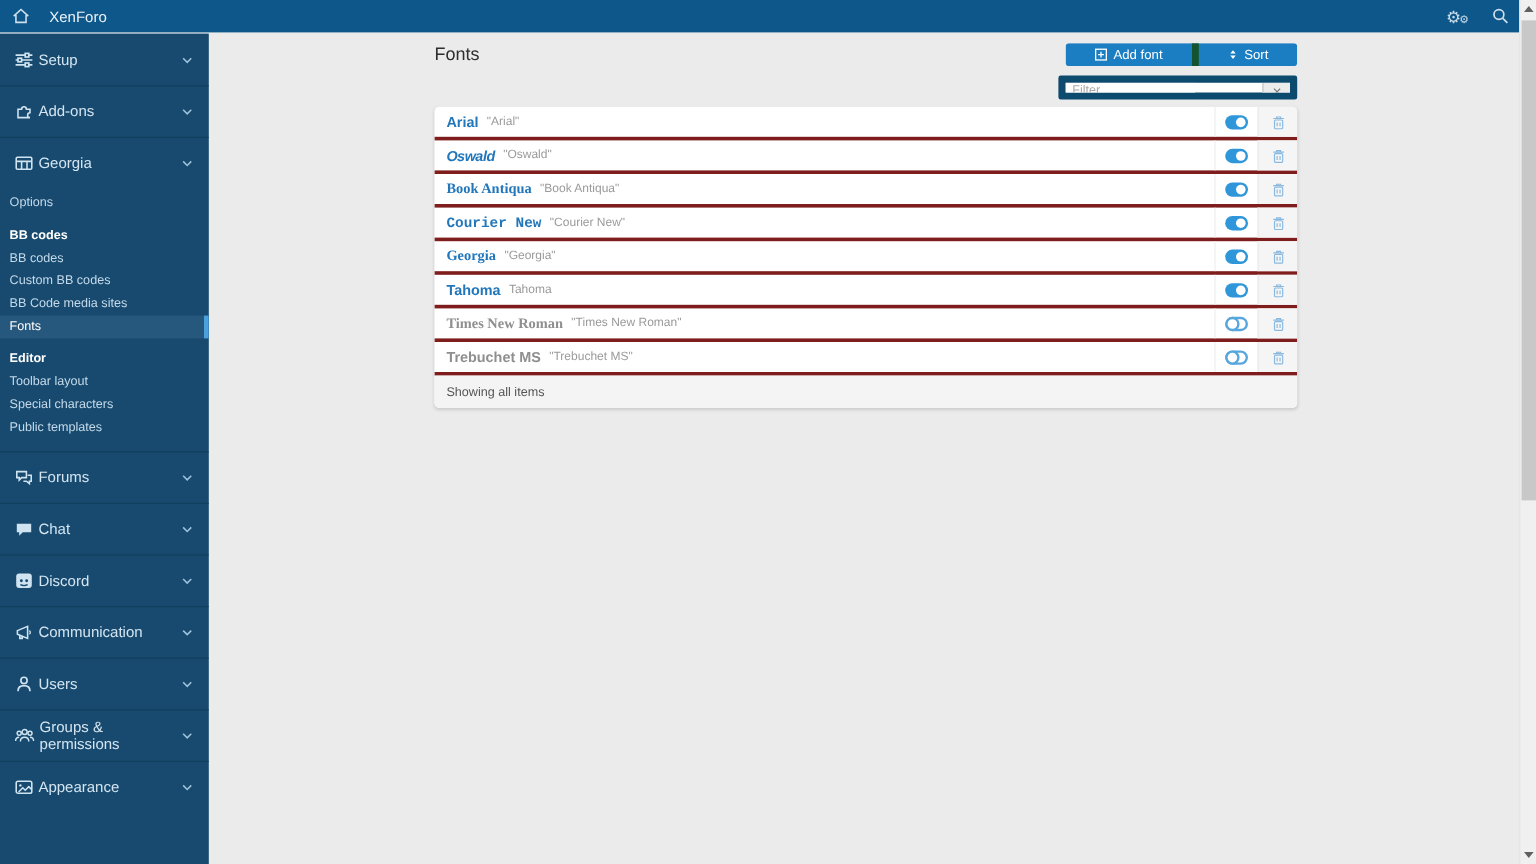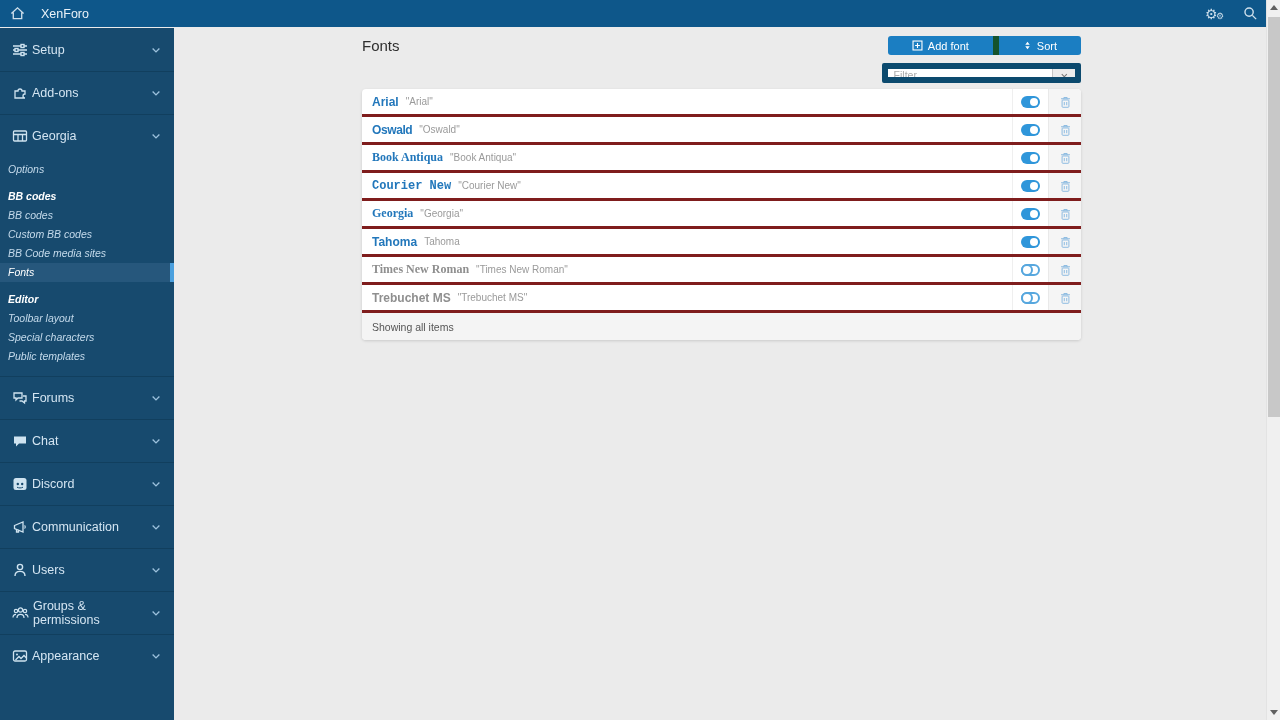--- a/index.html
+++ b/index.html
@@ -48,21 +48,21 @@
   }
   .nav-section {
     height:43px; display:flex; align-items:center; padding:0 12px;
     border-top:1px solid #113f5e; color:#d4e5f2; cursor:pointer;
   }
   .nav-section:first-child { border-top:none; }
   .nav-section .icn { color:#cfe3f0; flex:0 0 auto; }
   .nav-section .lbl { flex:1; margin-left:4px; font-size:12.5px; }
   .nav-section .chev { color:#9cc1dc; }
 
-  .subnav { padding:3px 0 10px 0;font-style:italic; }
+  .subnav { padding:3px 0 10px 0; }
   .sub-item {
     height:19px; line-height:19px; padding-left:8px;
     font-size:10.5px; color:#c4daeb; cursor:pointer; position:relative;
   }
   .sub-header {
     height:19px; line-height:19px; padding-left:8px; margin-top:8px;
     font-size:10.5px; color:#ffffff; font-weight:bold;
   }
   .sub-item.selected { background:#26577c; color:#ffffff; }
   .sub-item.selected::after {
@@ -110,21 +110,21 @@
     margin-top:6px; background:#fff; border-radius:4px;
     box-shadow:0 1px 3px rgba(0,0,0,0.14); overflow:hidden;
   }
   .font-row { display:flex; align-items:stretch; height:28px; border-bottom:3px solid #7f1d1d; }
   .cell-name { flex:1; display:flex; align-items:center; padding:0 10px; gap:7px; cursor:pointer; }
   .fname { color:#2277bb; font-weight:bold; font-size:12px; }
   .ffam  { color:#9a9a9a; font-size:10px; }
   .row-disabled .fname { color:#8f8f8f; }
   .ff-serif { font-family:"Liberation Serif", serif; }
   .ff-mono  { font-family:"Liberation Mono", monospace; }
-  .ff-cond  { letter-spacing:-0.4px; }
+  .ff-cond  { letter-spacing:-0.4px;font-style:italic; }
   .cell-toggle {
     width:36px; border-left:1px solid #efefef;
     display:flex; align-items:center; justify-content:center;
   }
   .cell-actions {
     width:33px; background:#f5f5f5; border-left:1px solid #e9e9e9;
     display:flex; align-items:center; justify-content:center; cursor:pointer;
   }
   .list-footer {
     height:27px; background:#f4f4f4; display:flex; align-items:center;

